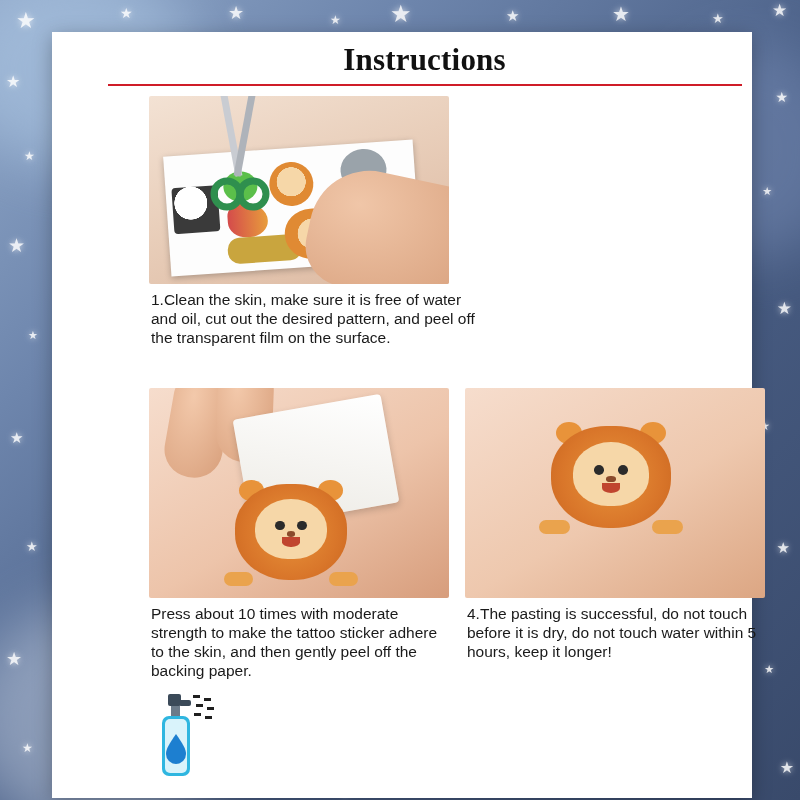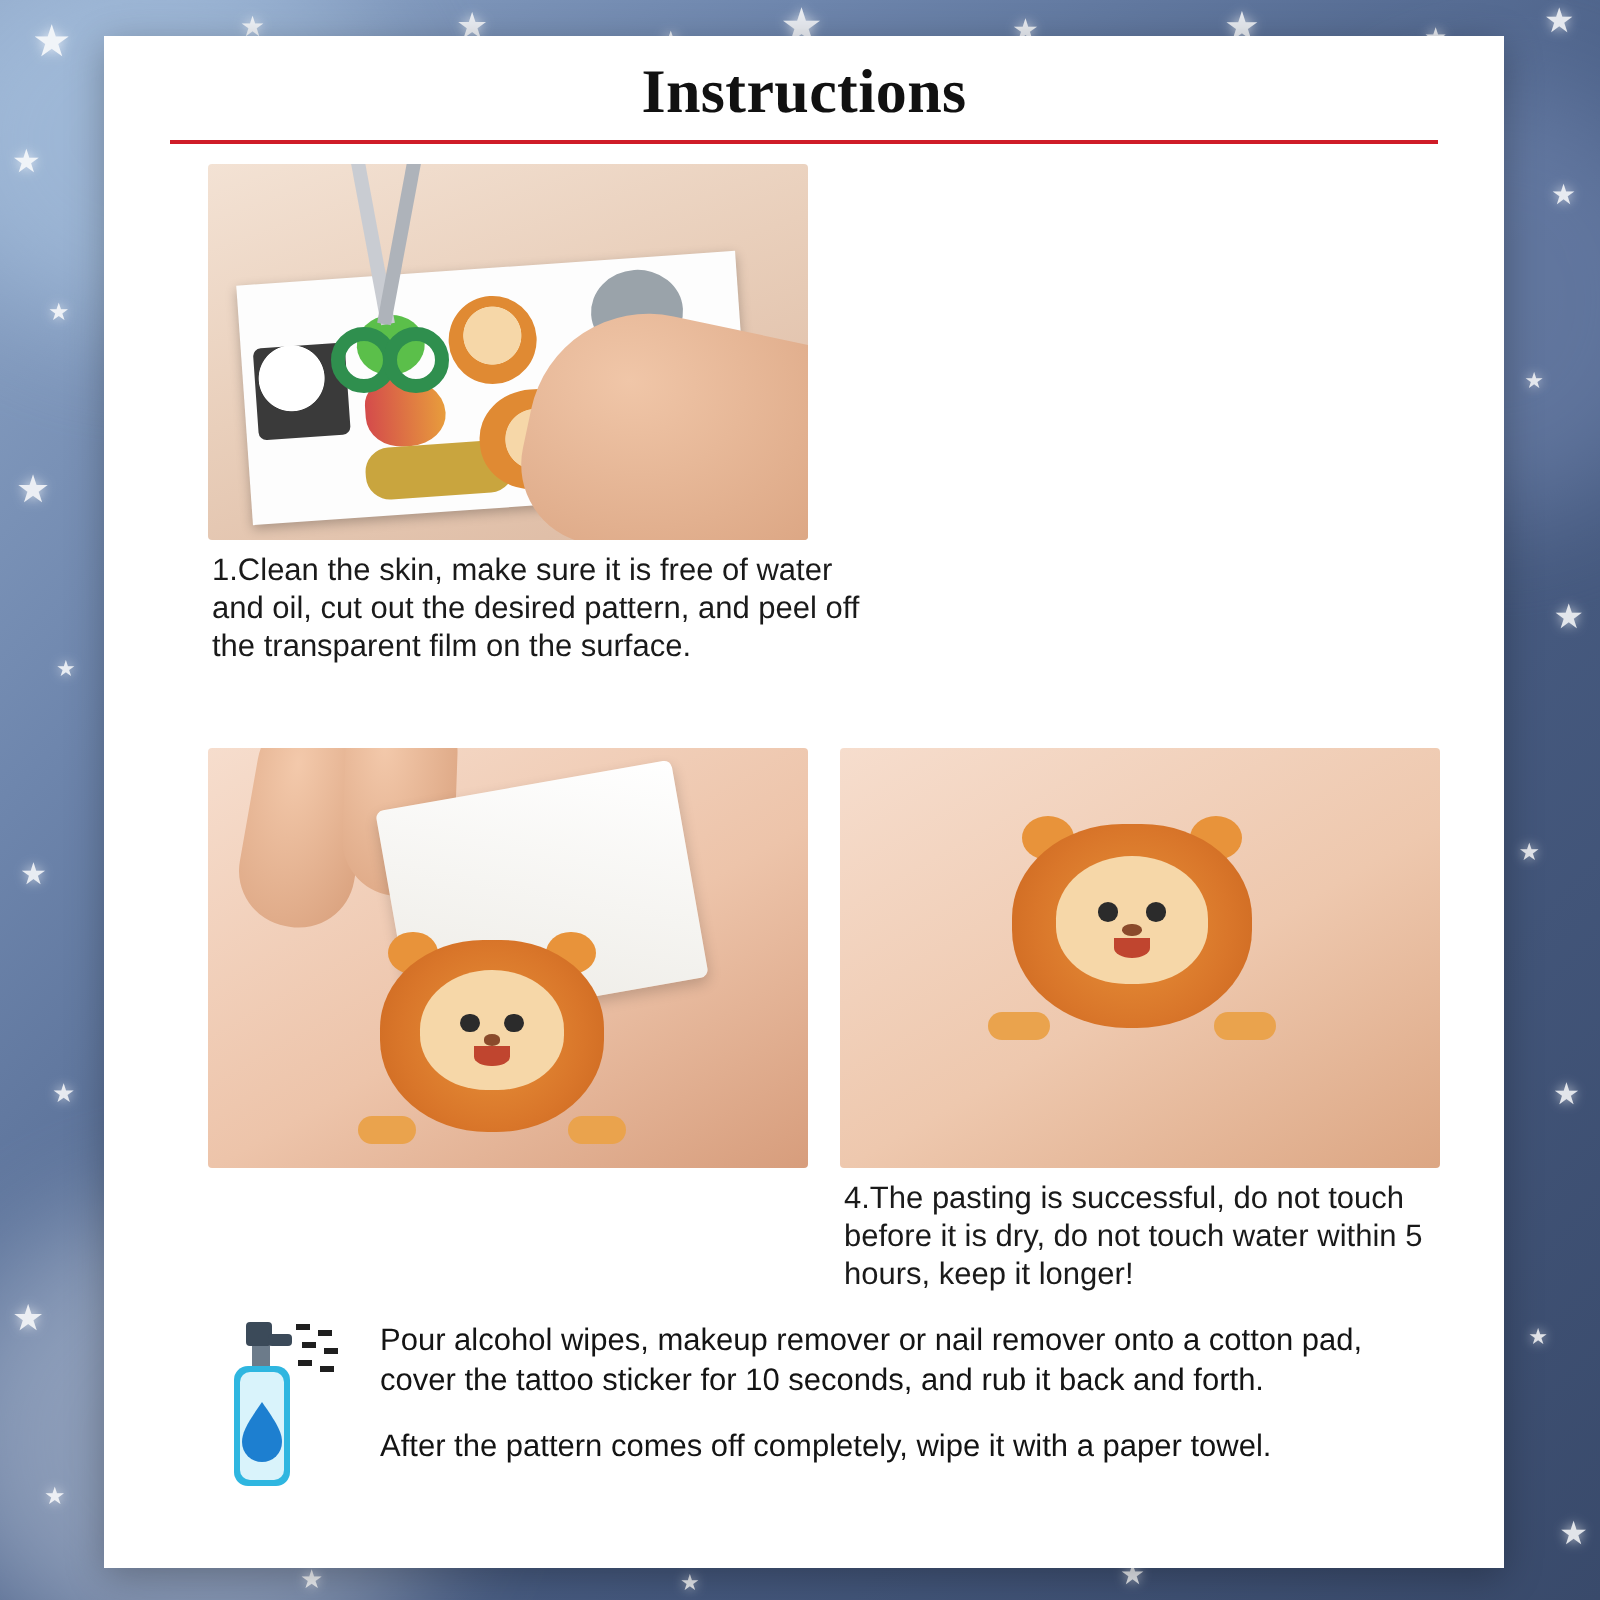--- a/index.html
+++ b/index.html
@@ -27,24 +27,25 @@
     user-select: none;
   }
   .bg-blob {
     position: absolute;
     border-radius: 50%;
     filter: blur(28px);
     opacity: .45;
   }
   .card {
     position: absolute;
-    left: 52px; top: 18px;
+    left: 52px; top: 32px;
     width: 700px; height: 766px;
     background: #ffffff;
     box-shadow: 0 4px 18px rgba(0,0,0,.28);
+    padding-left: 45px;
   }
   .title {
     text-align: center;
     font-family: "Liberation Serif", serif;
     font-weight: bold;
     font-size: 31px;
     color: #111;
     letter-spacing: .2px;
     margin: 10px 0 6px 0;
   }
@@ -242,20 +243,21 @@
               <div class="face">
                 <div class="eye l"></div>
                 <div class="eye r"></div>
                 <div class="nose"></div>
                 <div class="mouth"></div>
               </div>
               <div class="paw l"></div>
               <div class="paw r"></div>
             </div>
           </div>
+          <div class="cap">Press about 10 times with moderate strength to make the tattoo sticker adhere to the skin, and then gently peel off the backing paper.</div>
         </div>
 
         <div class="cell cell-d">
           <div class="photo p4">
             <div class="lion" style="left:86px;top:38px;width:120px;height:102px;">
               <div class="ear l"></div>
               <div class="ear r"></div>
               <div class="mane"></div>
               <div class="face">
                 <div class="eye l"></div>
@@ -285,20 +287,16 @@
           <g fill="#1f1f1f">
             <rect x="41" y="3" width="7" height="3"></rect>
             <rect x="52" y="6" width="7" height="3"></rect>
             <rect x="44" y="12" width="7" height="3"></rect>
             <rect x="55" y="15" width="7" height="3"></rect>
             <rect x="42" y="21" width="7" height="3"></rect>
             <rect x="53" y="24" width="7" height="3"></rect>
           </g>
         </svg>
       </div>
-      <div class="removal-text">
-        <p>Pour alcohol wipes, makeup remover or nail remover onto a cotton pad, cover the tattoo sticker for 10 seconds, and rub it back and forth.</p>
-        <p>After the pattern comes off completely, wipe it with a paper towel.</p>
-      </div>
     </div>
 
   </div>
 </div>
 
 </body></html>

